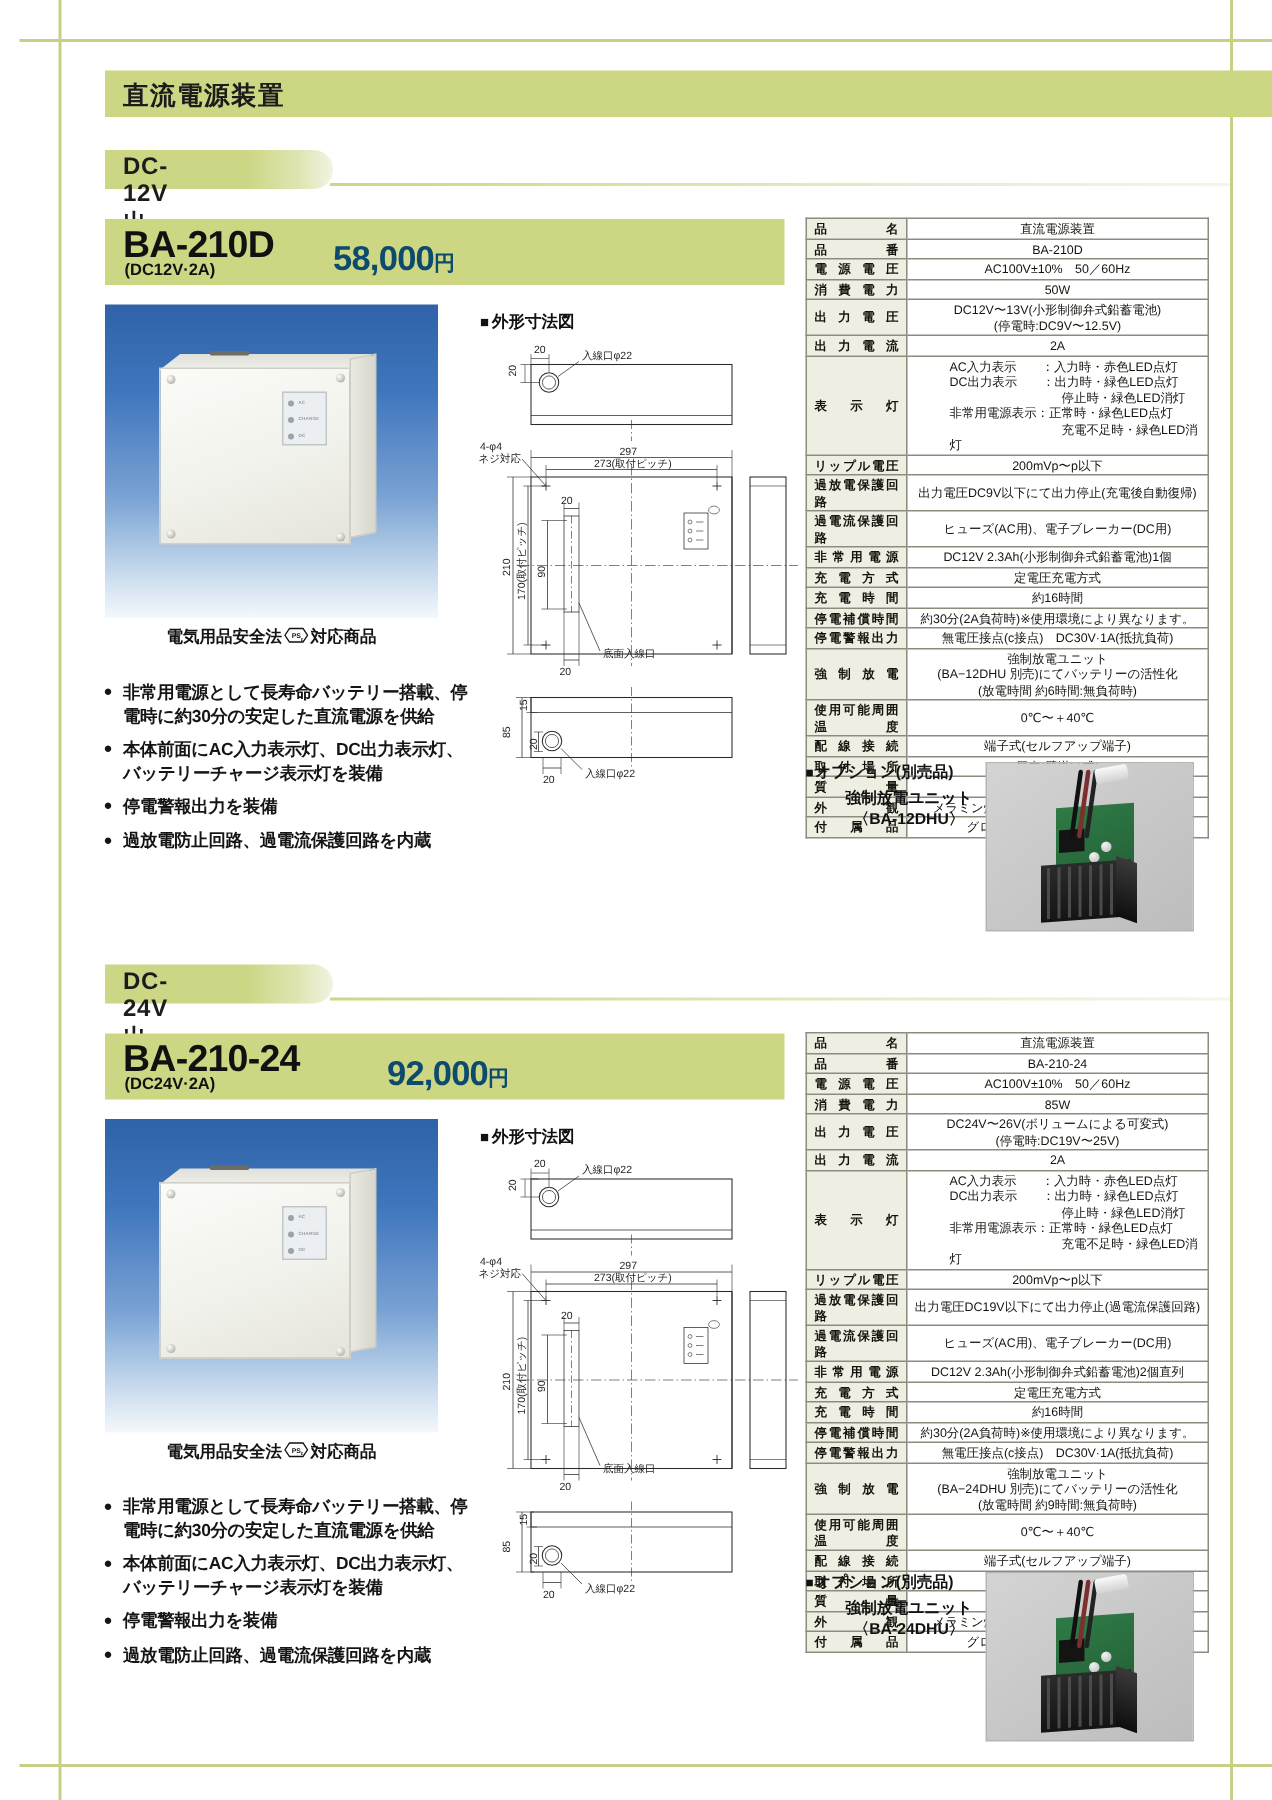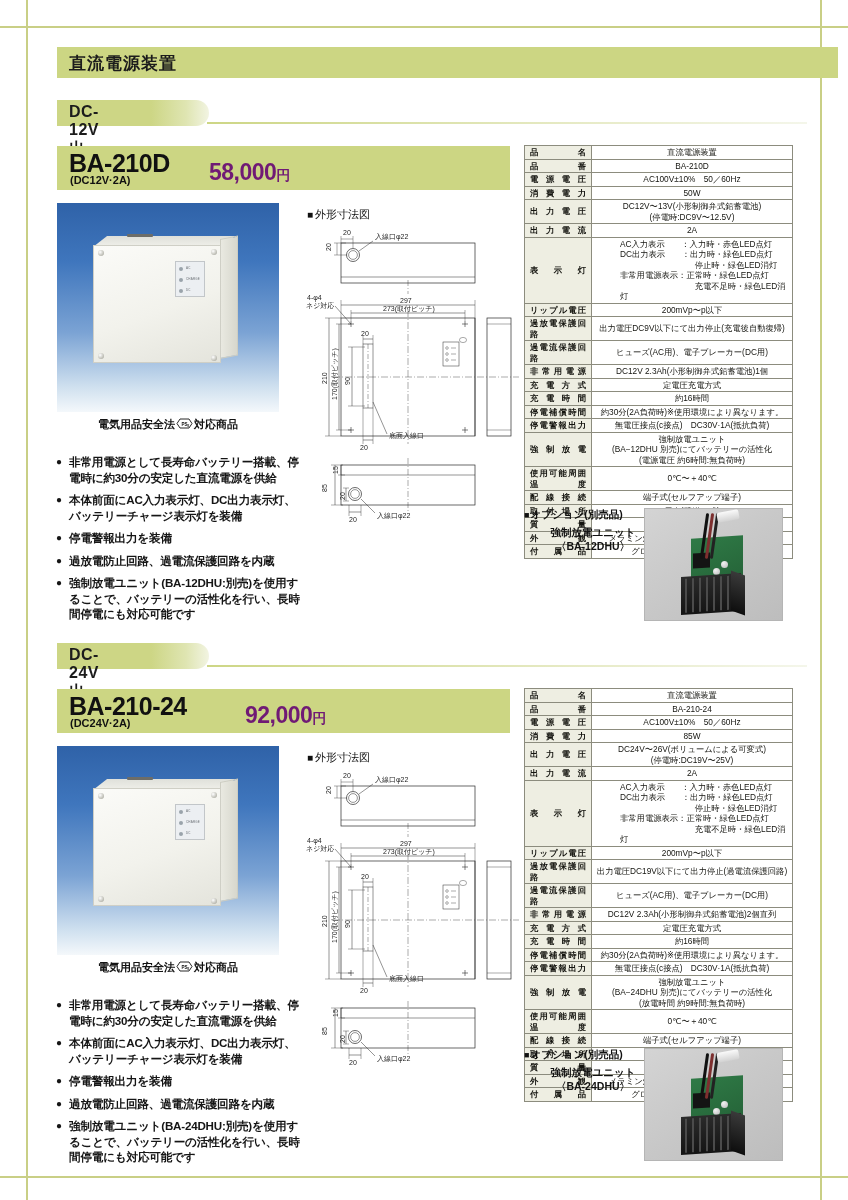--- a/index.html
+++ b/index.html
@@ -5,21 +5,21 @@
   * { box-sizing: border-box; }
   html, body { margin:0; padding:0; }
   body {
     width:848px; height:1200px;
     background:#ffffff;
     font-family:"Liberation Sans","DejaVu Sans",sans-serif;
     color:#1a1a1a;
     position:relative;
     overflow:hidden;
   }
-  .page { position:absolute; inset:0; }
+  .page { position:absolute; inset:0;margin-left:13px; }
 
   
   .rule-top   { position:absolute; left:0;  top:26px;  width:848px; height:2px; background:#c9cf86; }
   .rule-bottom{ position:absolute; left:0;  bottom:22px; width:848px; height:2px; background:#c9cf86; }
   .rule-left  { position:absolute; left:26px; top:0; width:2px; height:1200px; background:#c9cf86; }
   .rule-right { position:absolute; right:26px; top:0; width:2px; height:1200px; background:#c9cf86; }
 
   
   .title-band {
     position:absolute; left:57px; top:47px; width:781px; height:31px;
@@ -54,21 +54,21 @@
   .price-band .model {
     position:absolute; left:12px; top:3px;
     font-size:25px; font-weight:bold; letter-spacing:-0.5px; color:#111;
   }
   .price-band .sub {
     position:absolute; left:13px; top:28px;
     font-size:11px; font-weight:bold; color:#111;
   }
   .price-band .price {
     position:absolute; top:13px;
-    font-size:23px; font-weight:bold; letter-spacing:-0.5px; color:#701a75;
+    font-size:23px; font-weight:bold; letter-spacing:-0.5px; color:#0c4a6e;
   }
   .price-band .price .yen { font-size:14px; }
 
   
   .photo {
     position:absolute; width:222px; height:209px;
     background:linear-gradient(180deg,#2f62a8 0%,#3f76bd 28%,#7ba3d4 62%,#cfe0ef 88%,#f4f8fb 100%);
     overflow:hidden;
   }
   .photo .box-face {
@@ -127,21 +127,21 @@
     margin:0 0 7px 0; padding-left:12px; font-weight:bold;
     letter-spacing:-0.2px;
   }
   .bullets li::before {
     content:"\25CF"; position:absolute; left:-1px; top:0; font-size:10px;
   }
   .bullets ul { margin:0; padding:0; }
 
   
   .dim-head {
-    position:absolute; font-size:11px; font-weight:normal; color:#111;
+    position:absolute; font-size:11px; font-weight:bold; color:#111;
   }
   .dim-head::before { content:"\25A0"; margin-right:2px; font-size:10px; }
   .dwg { position:absolute; }
   .dwg svg { display:block; }
 
   
   .spec { position:absolute; left:524px; width:269px; border-collapse:collapse; }
   .spec td {
     border:1px solid #8c8c7e;
     font-size:8.3px; color:#14140f; padding:0 2px;
@@ -257,21 +257,20 @@
           <text x="12.4" y="9.3" font-size="2.6" text-anchor="middle" fill="#111" font-family="Liberation Sans, sans-serif">E</text>
         </svg></span><span>対応商品</span>
   </div>
 
   <div class="bullets" style="top:454px;">
     <ul>
       <li>非常用電源として長寿命バッテリー搭載、停電時に約30分の安定した直流電源を供給</li>
       <li>本体前面にAC入力表示灯、DC出力表示灯、バッテリーチャージ表示灯を装備</li>
       <li>停電警報出力を装備</li>
       <li>過放電防止回路、過電流保護回路を内蔵</li>
-      <li>強制放電ユニット(BA-12DHU:別売)を使用することで、バッテリーの活性化を行い、長時間停電にも対応可能です</li>
     </ul>
   </div>
 
   <div class="dim-head" style="left:307px; top:207px;">外形寸法図</div>
   <div class="dwg" style="left:305px; top:222px;">
     <svg width="215" height="325" viewBox="0 0 215 325">
       <g stroke="#2a2a2a" fill="none" stroke-width="0.7">
 
         <rect x="36" y="21" width="134" height="40"></rect>
         <line x1="36" y1="55" x2="170" y2="55" stroke-width="0.5"></line>
@@ -479,21 +478,21 @@
           <td class="k">停電警報出力</td>
           <td class="v">
             <div>無電圧接点(c接点)　DC30V·1A(抵抗負荷)</div>
           </td>
         </tr>
         <tr>
           <td class="k">強制放電</td>
           <td class="v">
             <div>強制放電ユニット</div>
             <div>(BA−12DHU 別売)にてバッテリーの活性化</div>
-            <div>(電源電圧 約6時間:無負荷時)</div>
+            <div>(放電時間 約6時間:無負荷時)</div>
           </td>
         </tr>
         <tr>
           <td class="k">使用可能周囲温度</td>
           <td class="v">
             <div>0℃〜＋40℃</div>
           </td>
         </tr>
         <tr>
           <td class="k">配線接続</td>
@@ -599,21 +598,20 @@
           <text x="12.4" y="9.3" font-size="2.6" text-anchor="middle" fill="#111" font-family="Liberation Sans, sans-serif">E</text>
         </svg></span><span>対応商品</span>
   </div>
 
   <div class="bullets" style="top:997px;">
     <ul>
       <li>非常用電源として長寿命バッテリー搭載、停電時に約30分の安定した直流電源を供給</li>
       <li>本体前面にAC入力表示灯、DC出力表示灯、バッテリーチャージ表示灯を装備</li>
       <li>停電警報出力を装備</li>
       <li>過放電防止回路、過電流保護回路を内蔵</li>
-      <li>強制放電ユニット(BA-24DHU:別売)を使用することで、バッテリーの活性化を行い、長時間停電にも対応可能です</li>
     </ul>
   </div>
 
   <div class="dim-head" style="left:307px; top:750px;">外形寸法図</div>
   <div class="dwg" style="left:305px; top:765px;">
     <svg width="215" height="325" viewBox="0 0 215 325">
       <g stroke="#2a2a2a" fill="none" stroke-width="0.7">
         <rect x="36" y="21" width="134" height="40"></rect>
         <line x1="36" y1="55" x2="170" y2="55" stroke-width="0.5"></line>
         <circle cx="48" cy="33" r="6.5"></circle>

